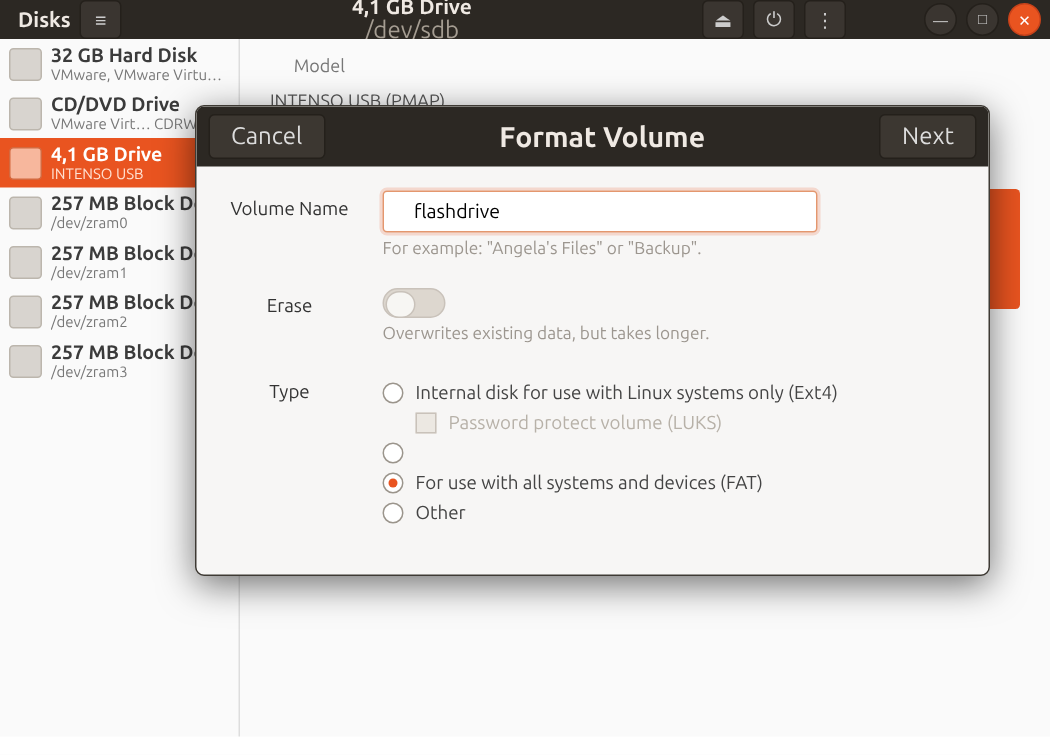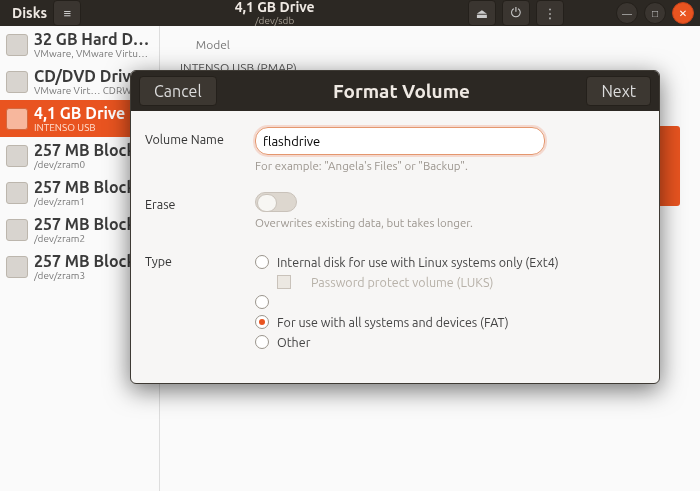--- a/index.html
+++ b/index.html
@@ -3,61 +3,61 @@
 <meta charset="utf-8">
 <style>
   * { box-sizing: border-box; margin: 0; padding: 0; font-family: Ubuntu, "Segoe UI", sans-serif; }
   body { background: #fff; width: 700px; height: 503px; overflow: hidden; position: relative; }
 
   
   .headerbar { display: flex; align-items: center; background: #2c2823; height: 26px; color: #ddd; padding: 0 6px; gap: 6px; }
   .hb-btn { width: 28px; height: 26px; background: #3a3530; border: 1px solid #24201b; border-radius: 4px; display: flex; align-items: center; justify-content: center; font-size: 13px; color: #ccc; }
   .hb-title-wrap { flex: 1; text-align: center; line-height: 1.1; }
   .hb-title { font-size: 14px; font-weight: bold; color: #efe9e3; }
-  .hb-sub { font-size: 10px; color: #a59d92; }
+  .hb-sub { font-size: 16px; color: #a59d92; }
   .app-title { font-size: 14px; font-weight: bold; color: #efe9e3; padding-left: 6px; }
   .hb-sep { width: 40px; }
   .win-btn { width: 22px; height: 22px; border-radius: 50%; background: #3a3530; border: 1px solid #24201b; display:flex; align-items:center; justify-content:center; font-size:10px; color:#ccc;}
   .win-close { background: #e95420; border-color: #c7421a; color:#fff;}
 
   
   .main { display: flex; height: calc(100% - 38px); }
   .sidebar { width: 160px; background: #fafafa; border-right: 1px solid #ddd; overflow:hidden;}
   .sbitem { display:flex; align-items:center; gap:6px; padding: 4px 6px; font-size:12px; color:#3b3b3b; }
   .sbitem .iconbox { width: 22px; height: 22px; background:#d8d4cf; border:1px solid #bcb6ad; border-radius:3px; flex:none;}
   .sbitem .txt { overflow:hidden; }
-  .sbitem .t1 { font-weight:bold; font-size:16px; white-space:nowrap; overflow:hidden; text-overflow:ellipsis;}
+  .sbitem .t1 { font-weight:bold; font-size:13px; white-space:nowrap; overflow:hidden; text-overflow:ellipsis;}
   .sbitem .t2 { font-size:10px; color:#777; white-space:nowrap; overflow:hidden; text-overflow:ellipsis;}
   .sbitem.sel { background:#e95420; color:#fff; }
   .sbitem.sel .t2 { color:#ffe0d1; }
   .sbitem.sel .iconbox { background:#f7b79d; border-color:#d4693f;}
 
   .detail { flex:1; background:#fafafa; padding: 12px 20px; position:relative; font-size:12px; color:#555;}
   .kv { display:flex; gap:10px; margin-bottom:4px;flex-direction:column;}
   .kv .k { width:50px; text-align:right; color:#777;}
   .vol-strip { position:absolute; left:20px; right:20px; top:100px; height:80px; background:#e95420; border-radius:3px;}
 
   
   .overlay { position:absolute; inset:0; background: rgba(0,0,0,0.0); }
   .modal { position:absolute; left:130px; top:70px; width:530px; background:#f7f6f5; border:1px solid #3e3a34; border-radius:6px; box-shadow:0 6px 24px rgba(0,0,0,0.55); overflow:hidden;}
   .modal-hb { background:#2c2823; height:40px; display:flex; align-items:center; padding:0 8px; }
   .modal-hb .mbtn { background:#3c3731; color:#ddd; border:1px solid #24201b; border-radius:4px; padding:5px 14px; font-size:16px;}
   .modal-hb .mtitle { flex:1; text-align:center; color:#efe9e3; font-weight:bold; font-size:19px;}
   .modal-body { padding: 16px 14px 22px 14px; color:#444; font-size:12.5px;}
   .row { display:flex; align-items:flex-start; margin-bottom:6px; }
-  .row .lab { width:110px; text-align:left; padding-right:14px; padding-top:5px; color:#333;}
+  .row .lab { width:110px; text-align:center; padding-right:14px; padding-top:5px; color:#333;}
   .row .ctl { flex:1; }
   .hint { color:#9c968f; font-size:11.5px; margin-top:4px;}
-  input.textf { width: 290px; padding:6px 7px; border:1px solid #e4976e; border-radius:13px; font-size:13px; outline: 2px solid rgba(233,84,32,0.18); outline-offset:0;}
+  input.textf { width: 290px; padding:6px 20px; border:1px solid #e4976e; border-radius:3px; font-size:13px; outline: 2px solid rgba(233,84,32,0.18); outline-offset:0;}
   .switch { width:42px; height:20px; background:#ddd7cf; border-radius:10px; position:relative; border:1px solid #c9c2ba;}
   .switch::after { content:""; position:absolute; left:1px; top:1px; width:18px; height:16px; background:#f7f6f3; border:1px solid #c9c2ba; border-radius:9px;}
   .radio-row { display:flex; align-items:center; gap:8px; margin:6px 0;}
   .radio { width:14px; height:14px; border:1px solid #9b958c; border-radius:50%; background:#fff; flex:none; display:flex; align-items:center; justify-content:center;}
   .radio.checked::after { content:""; width:6px; height:6px; background:#e95420; border-radius:50%;}
-  .check-row { display:flex; align-items:center; gap:20px; margin:4px 0 6px 22px; color:#b7b1a8;}
+  .check-row { display:flex; align-items:center; gap:8px; margin:4px 0 6px 22px; color:#b7b1a8;}
   .check { width:14px; height:14px; border:1px solid #c9c2ba; background:#ece8e2; flex:none;}
   .group-gap { height:14px; }
 </style>
 </head>
 <body>
 
 <div class="headerbar">
   <span class="app-title">Disks</span>
   <div class="hb-btn">≡</div>
   <div class="hb-title-wrap">

